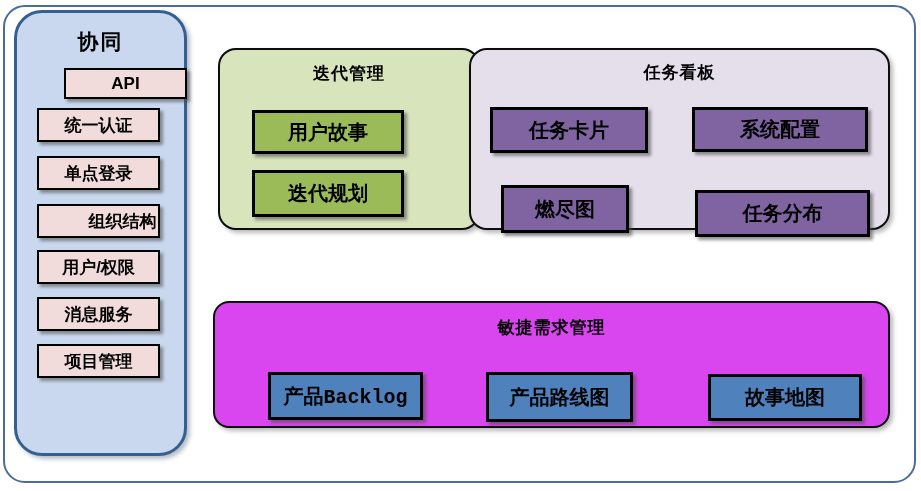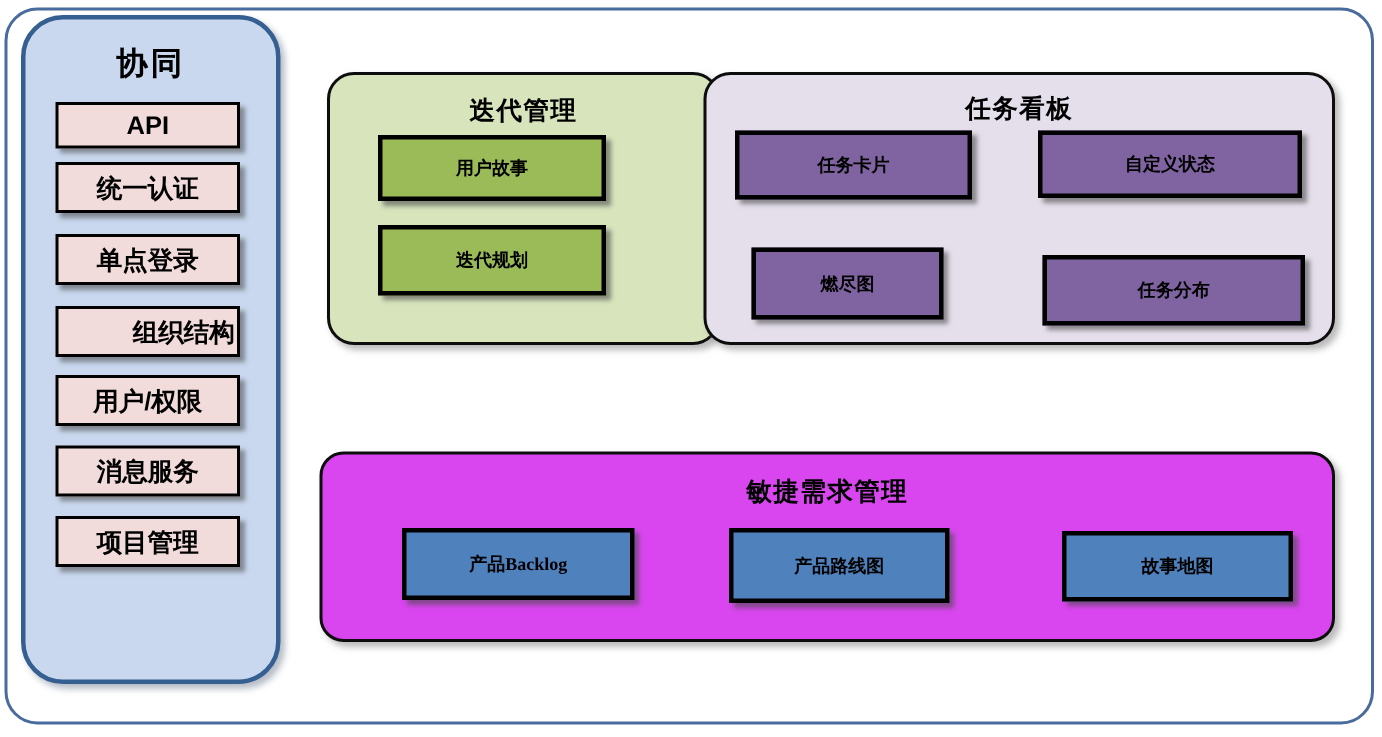--- a/index.html
+++ b/index.html
@@ -51,21 +51,21 @@
     background: #f2dcdb;
     border: 2px solid #000;
     box-shadow: 3px 3px 3px rgba(70, 70, 70, 0.55);
     display: flex;
     align-items: center;
     justify-content: center;
     font-size: 17px;
     font-weight: bold;
     font-family: "Liberation Sans", serif;
   }
-  .s1 { top: 55px;  height: 31px; }
+  .s1 { top: 55px;  height: 31px; margin-left: 27px; }
   .s2 { top: 95px;  }
   .s3 { top: 143px; }
   .s4 { top: 191px; padding-left: 48px; }
   .s5 { top: 237px; }
   .s6 { top: 284px; }
   .s7 { top: 331px; font-family: Liberation Serif, serif; }
   .s8 { top: 377px; }
 
   
   .panel {
@@ -79,23 +79,24 @@
     font-weight: bold;
     letter-spacing: 1px;
   }
   .box {
     position: absolute;
     border: 3px solid #000;
     box-shadow: 3px 3px 3px rgba(75, 75, 75, 0.6);
     display: flex;
     align-items: center;
     justify-content: center;
-    font-size: 12px;
+    font-size: 20px;
     font-weight: bold;
-    font-family: Liberation Serif, serif;
+    font-family: Liberation Mono, monospace;
+    margin-top: 20px;
   }
 
   
   .panel-iteration {
     left: 218px; top: 48px;
     width: 262px; height: 182px;
     background: #d7e4bc;
     border-radius: 18px;
   }
   .panel-iteration .panel-title { margin-top: 12px; }
@@ -148,21 +149,21 @@
 
 <div class="panel panel-iteration">
   <div class="panel-title">迭代管理</div>
   <div class="box box-green g1">用户故事</div>
   <div class="box box-green g2">迭代规划</div>
 </div>
 
 <div class="panel panel-kanban">
   <div class="panel-title">任务看板</div>
   <div class="box box-purple k1">任务卡片</div>
-  <div class="box box-purple k2">自定义状态</div>
+  <div class="box box-purple k2">系统配置</div>
   <div class="box box-purple k3">燃尽图</div>
   <div class="box box-purple k4">任务分布</div>
 </div>
 
 <div class="panel panel-agile">
   <div class="panel-title">敏捷需求管理</div>
   <div class="box box-blue a1">产品Backlog</div>
   <div class="box box-blue a2">产品路线图</div>
   <div class="box box-blue a3">故事地图</div>
 </div>

